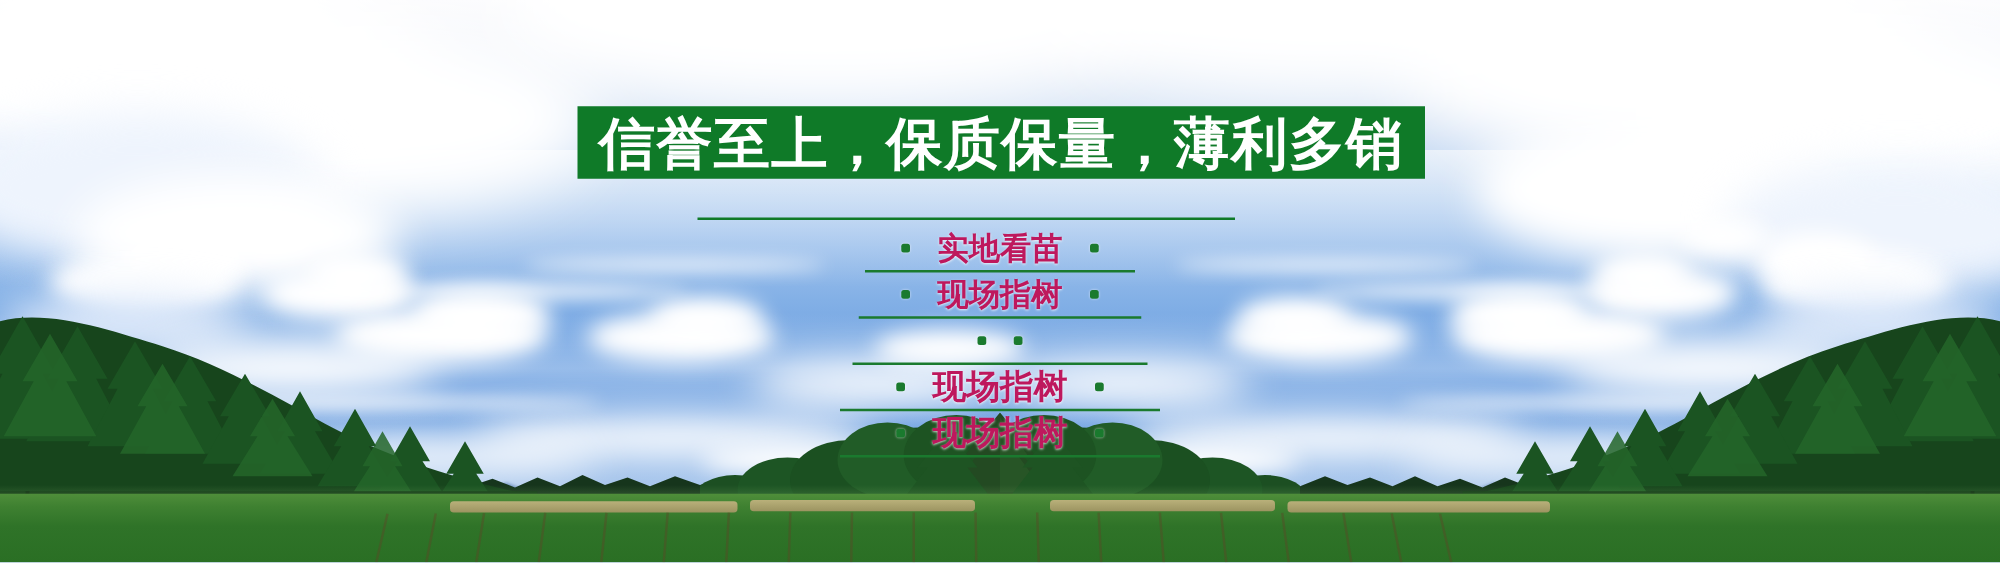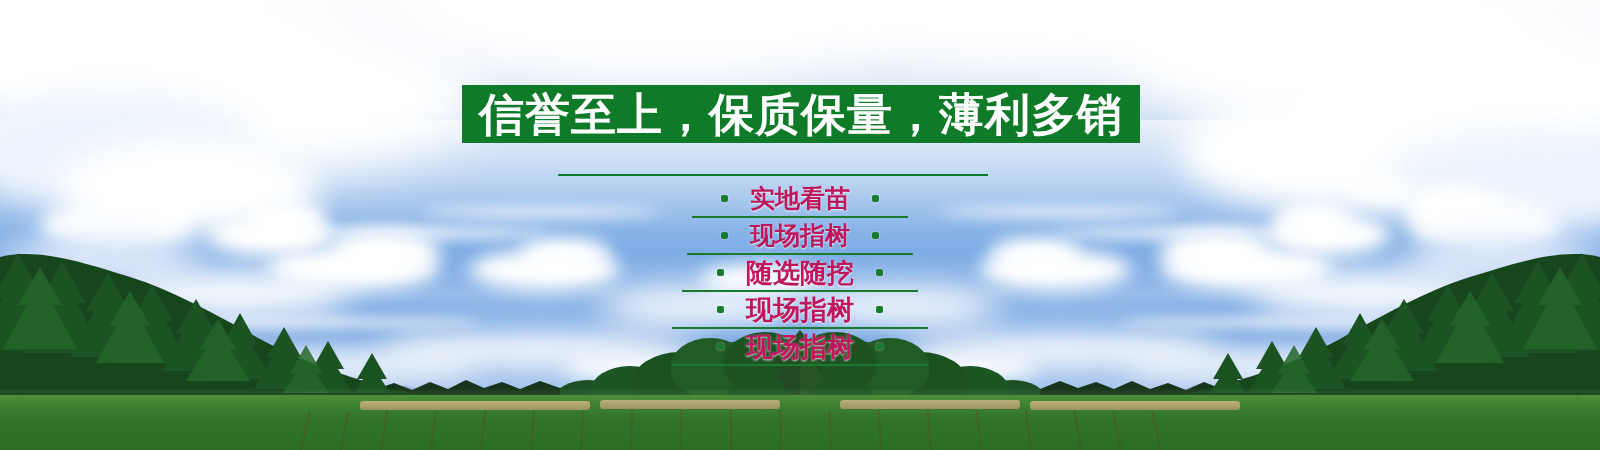--- a/index.html
+++ b/index.html
@@ -350,21 +350,20 @@
 
       <div class="item">
         <span class="dot"></span>
         <span class="txt">现场指树</span>
         <span class="dot"></span>
         <span class="rule" style="width:226px;"></span>
       </div>
 
       <div class="item big">
         <span class="dot"></span>
-        <span class="txt">随选随挖</span>
         <span class="dot"></span>
         <span class="rule" style="width:236px;"></span>
       </div>
 
       <div class="item big">
         <span class="dot"></span>
         <span class="txt">现场指树</span>
         <span class="dot"></span>
         <span class="rule" style="width:256px;"></span>
       </div>

